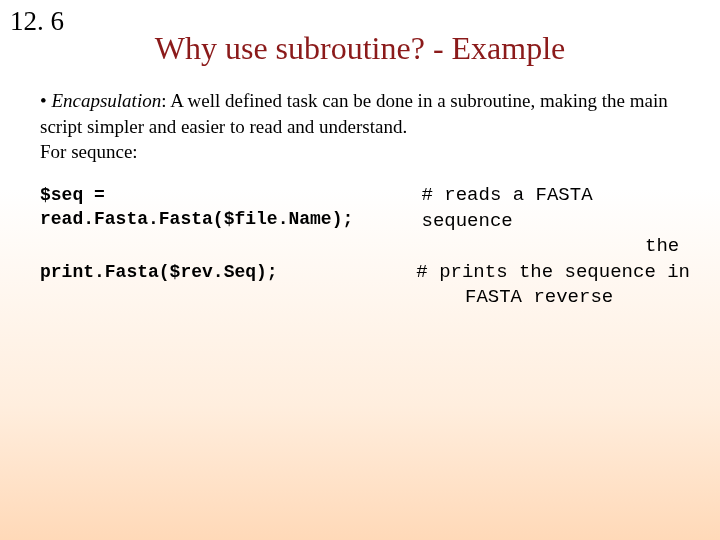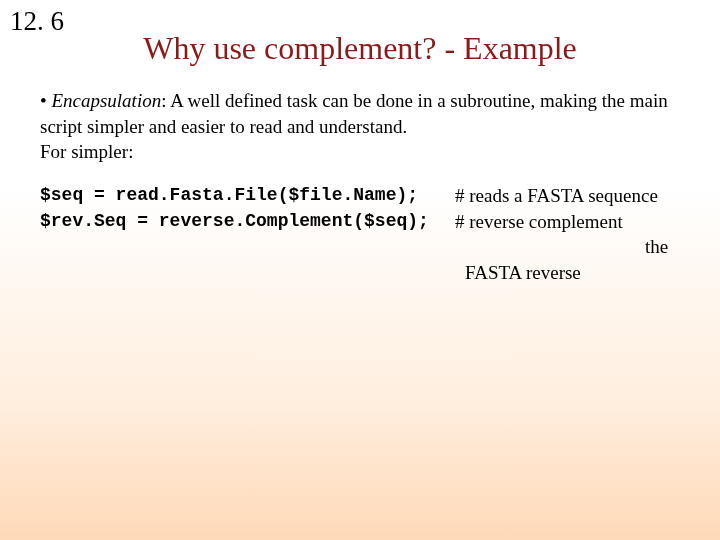--- a/index.html
+++ b/index.html
@@ -41,50 +41,50 @@
     font-style: italic;
   }
   .mono {
     font-family: "Courier New", Courier, monospace;
     font-weight: bold;
     font-size: 18px;
   }
   .para1 { margin-bottom: 18px; }
   .codeblock { white-space: normal; }
   .line { display: flex; justify-content: space-between; }
-  .cmt { font-family: Liberation Serif, serif; font-weight: normal; font-size: 19px; }
+  .cmt { font-family: Liberation Mono, monospace; font-weight: normal; font-size: 19px; }
 </style>
 </head>
 <body>
 
 <div class="page-number">12. 6</div>
 
-<div class="title">Why use complement? - Example</div>
+<div class="title">Why use subroutine? - Example</div>
 
 <div class="content">
 
   <div class="para1">
     <span>•</span>
     <span class="def-term">Encapsulation</span><span>:  A well defined task can be done in a subroutine, making the main script simpler and easier to read and understand.</span>
     <br>
-    <span>For simpler:</span>
+    <span>For sequnce:</span>
   </div>
 
   <div class="codeblock">
     <div class="line">
-      <span class="mono">$seq = read.Fasta.File($file.Name);</span>
+      <span class="mono">$seq = read.Fasta.Fasta($file.Name);</span>
       <span class="cmt" style="min-width:235px;"># reads a FASTA sequence</span>
-    </div>
-    <div class="line">
-      <span class="mono">$rev.Seq = reverse.Complement($seq);</span>
-      <span class="cmt" style="min-width:235px;"># reverse complement</span>
     </div>
     <div class="line">
       <span></span>
       <span class="cmt" style="min-width:45px;">the</span>
+    </div>
+    <div class="line">
+      <span class="mono">print.Fasta($rev.Seq);</span>
+      <span class="cmt" style="min-width:235px;"># prints the sequence in</span>
     </div>
     <div class="line">
       <span></span>
       <span class="cmt" style="min-width:225px;">FASTA reverse</span>
     </div>
   </div>
 
 </div>
 
 </body></html>

